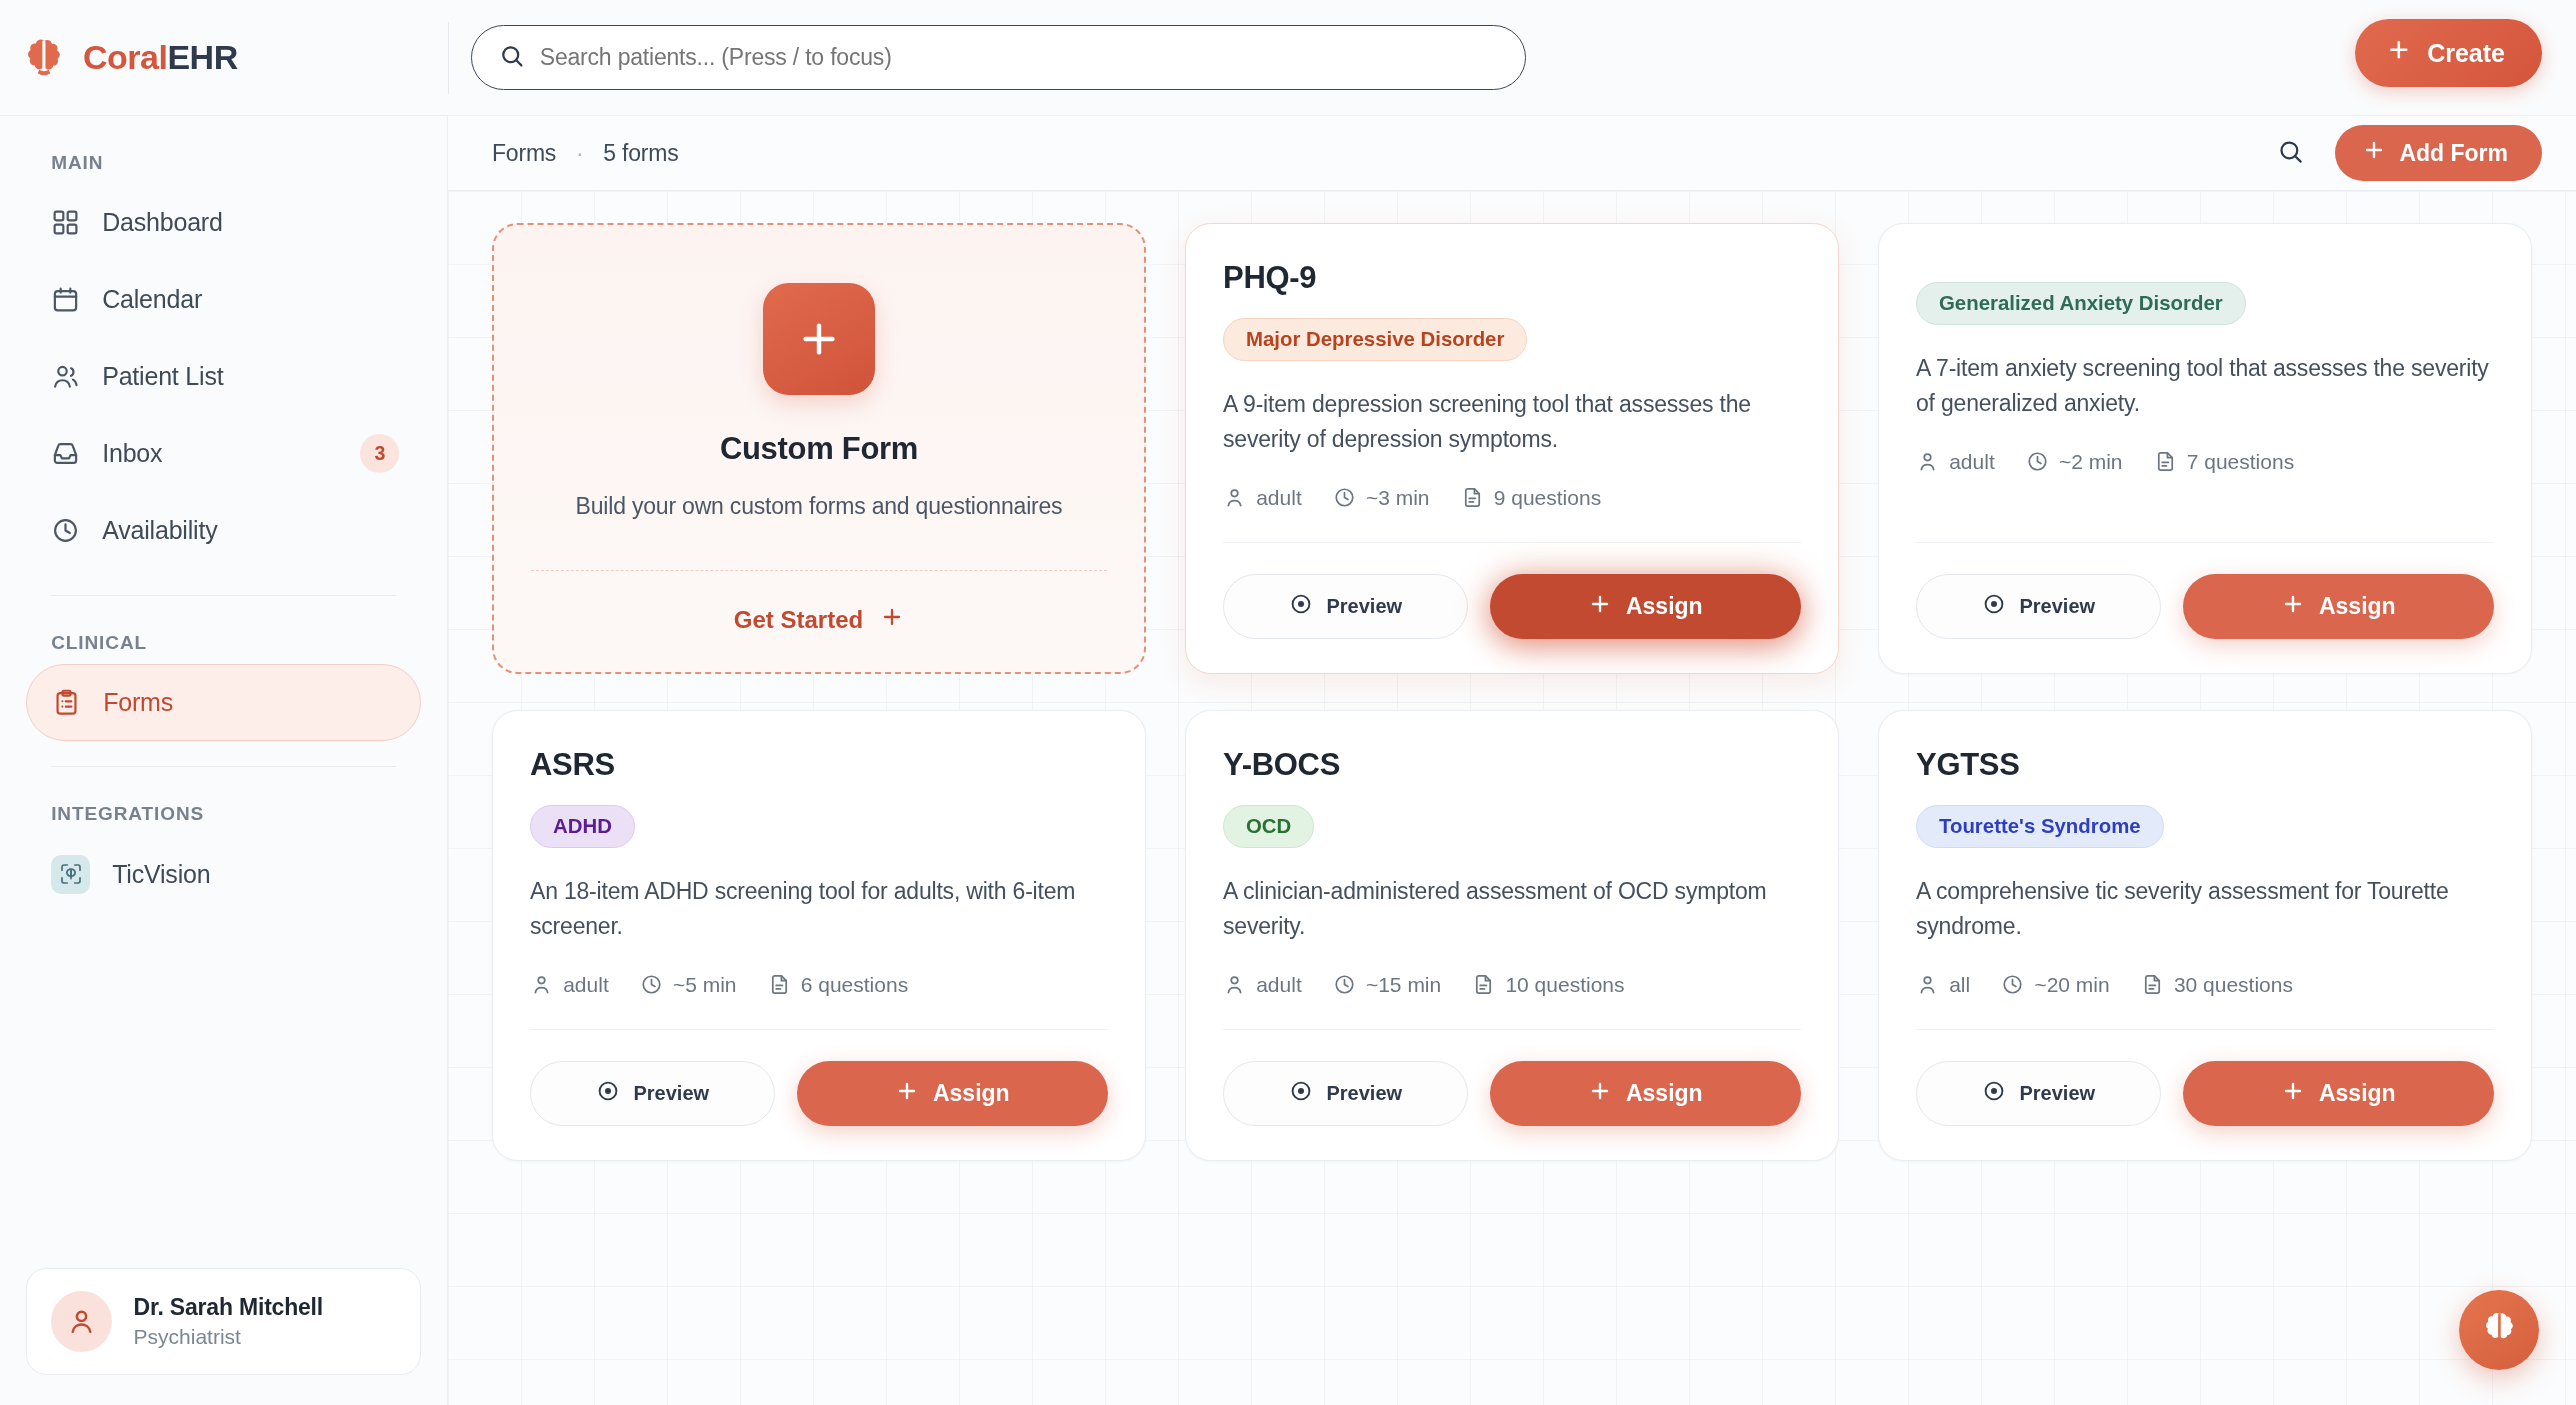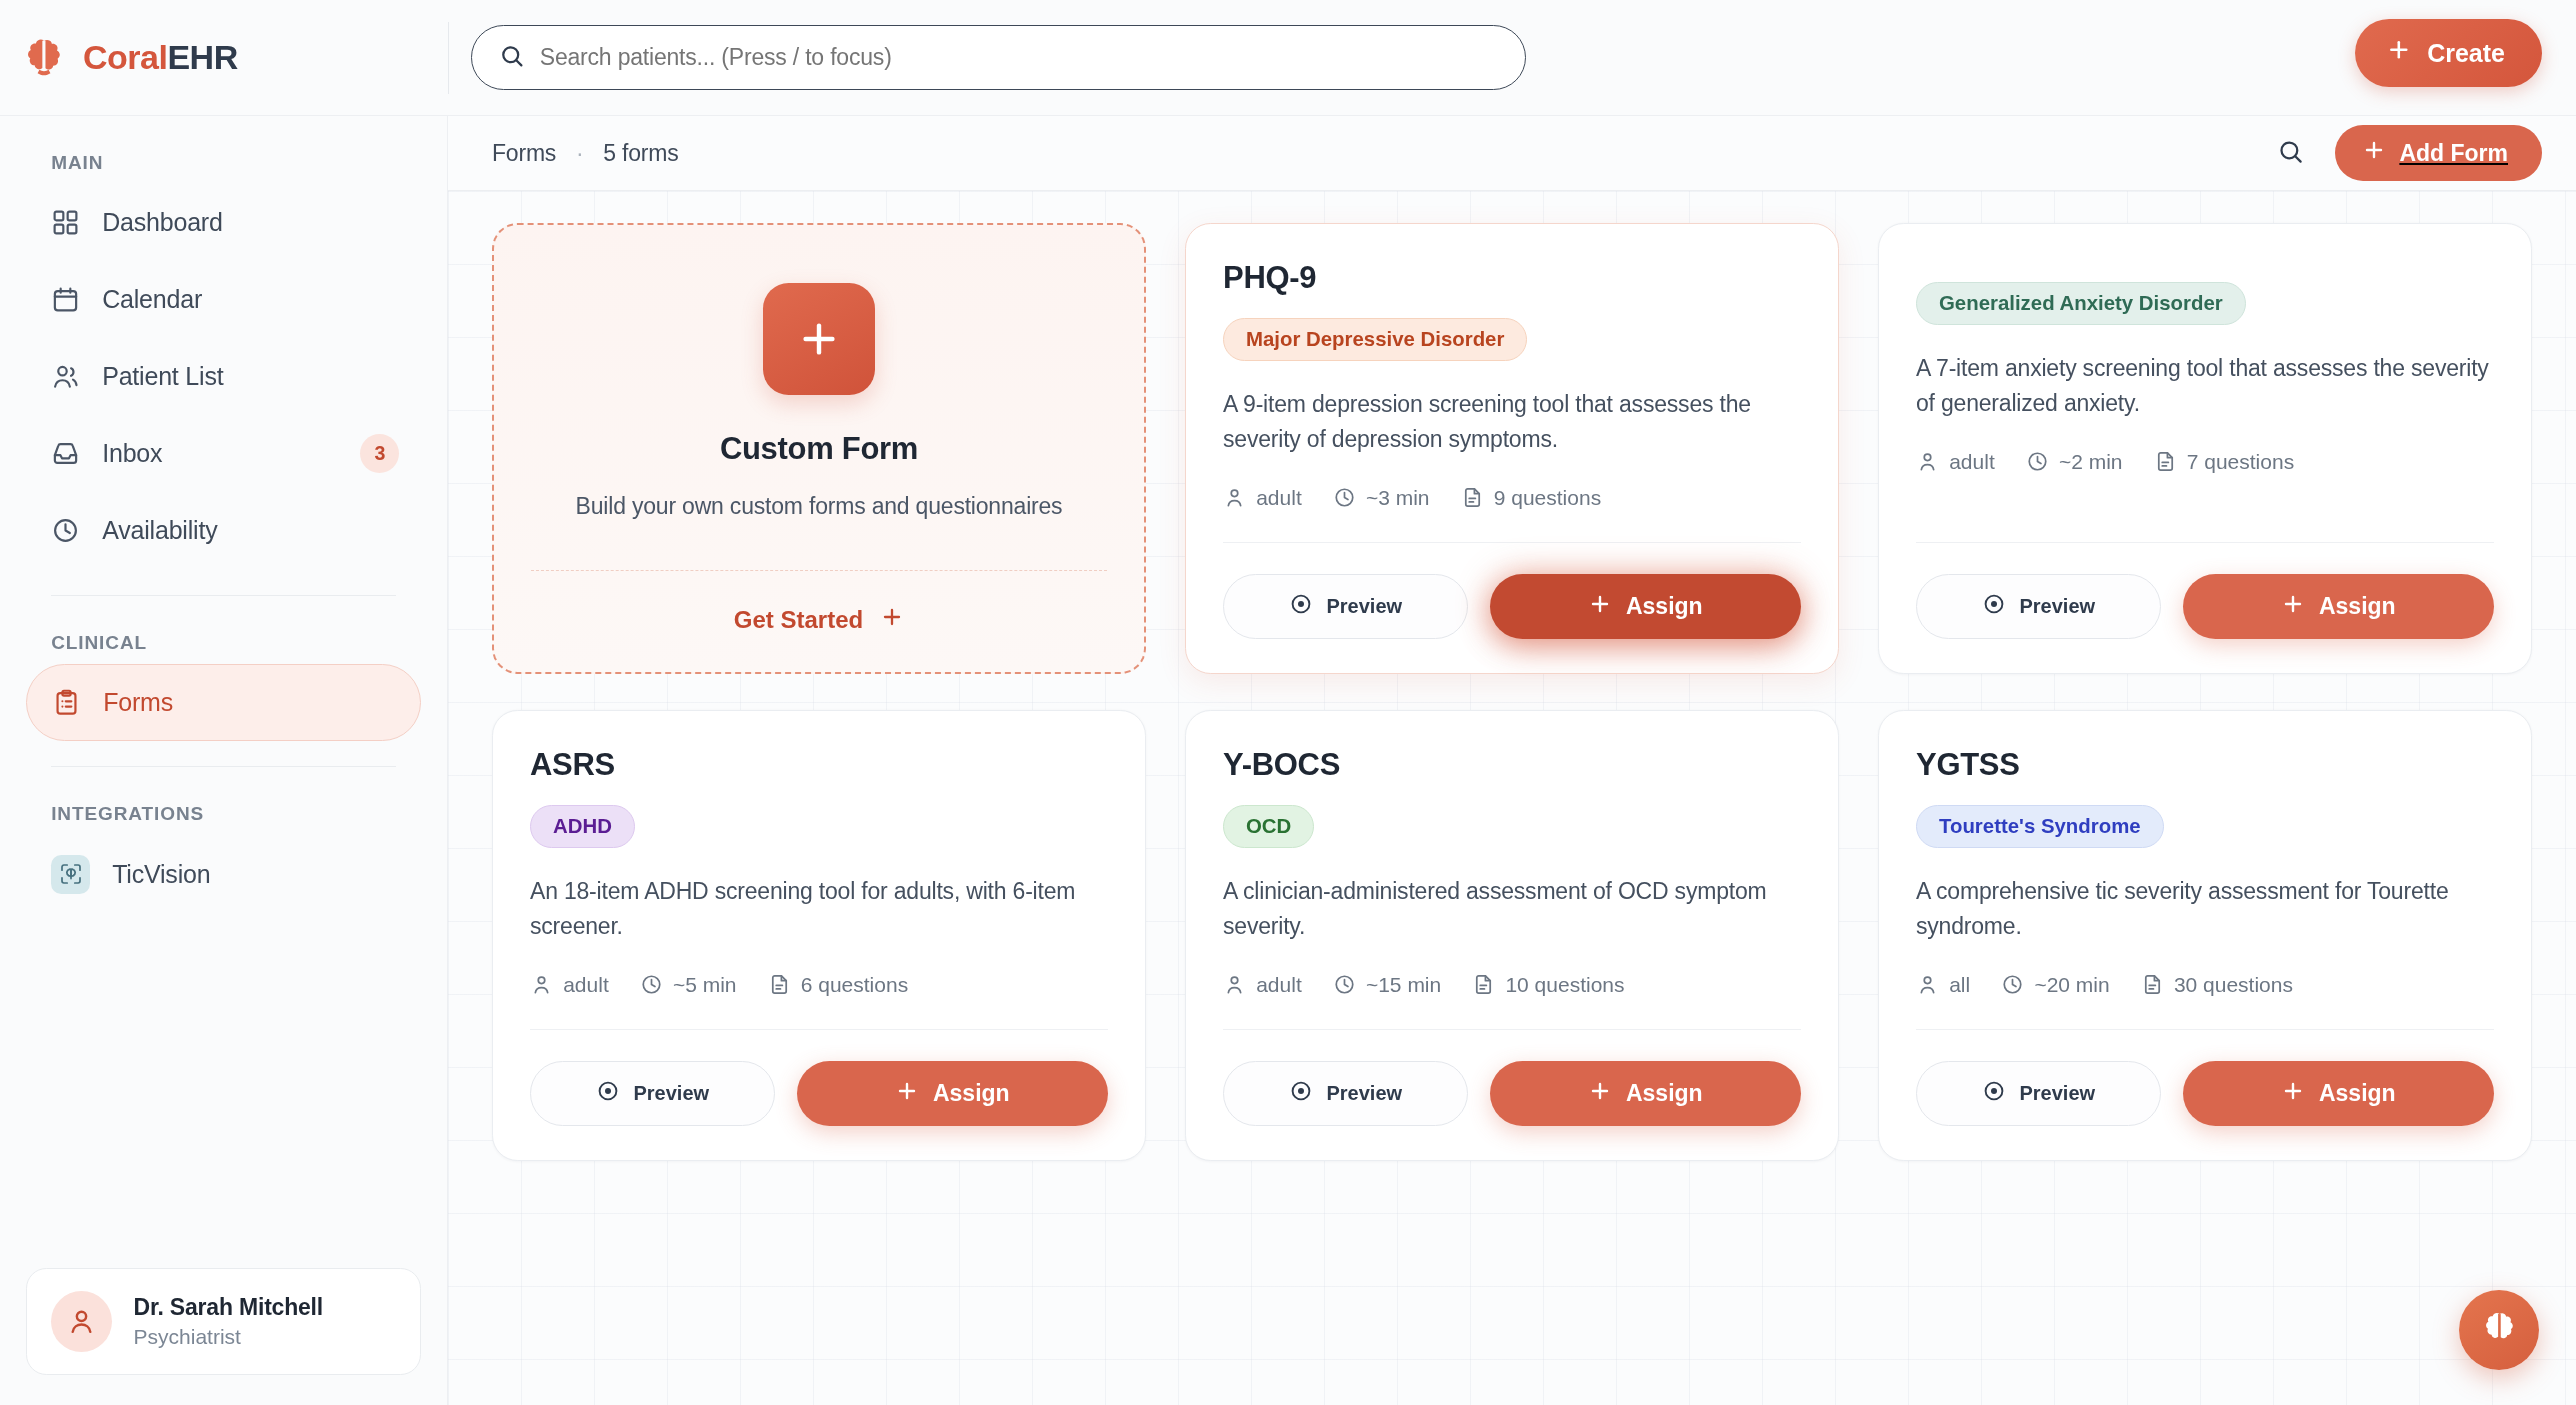--- a/index.html
+++ b/index.html
@@ -118,21 +118,21 @@
   .main-head {
     height: 75px; flex: 0 0 75px;
     border-bottom: 0.9px solid #eceef1;
     background: #fbfcfd;
     display: flex; align-items: center;
     padding: 0 34px 0 44px;
   }
   .crumb { font-size: 23px; color: #3f4a59; letter-spacing: -0.2px; }
   .crumb .sep { color: #aab2bc; margin: 0 13.6px; }
   .crumb .cnt { color: #3f4a59; }
-  .head-right { margin-left: auto; display: flex; align-items: center; gap: 31px; text-decoration: underline; }
+  .head-right { margin-left: auto; display: flex; align-items: center; gap: 31px; }
   .addform-btn {
     height: 56px; padding: 0 34px 0 27px; border: none; cursor: pointer;
     border-radius: 31px; background: #d9664d;
     color: #fff; font-size: 23px; font-weight: 600;
     display: flex; align-items: center; gap: 13.6px;
     font-family: inherit;
   }
 
   .grid-area {
     flex: 1; min-height: 0; overflow: hidden;

